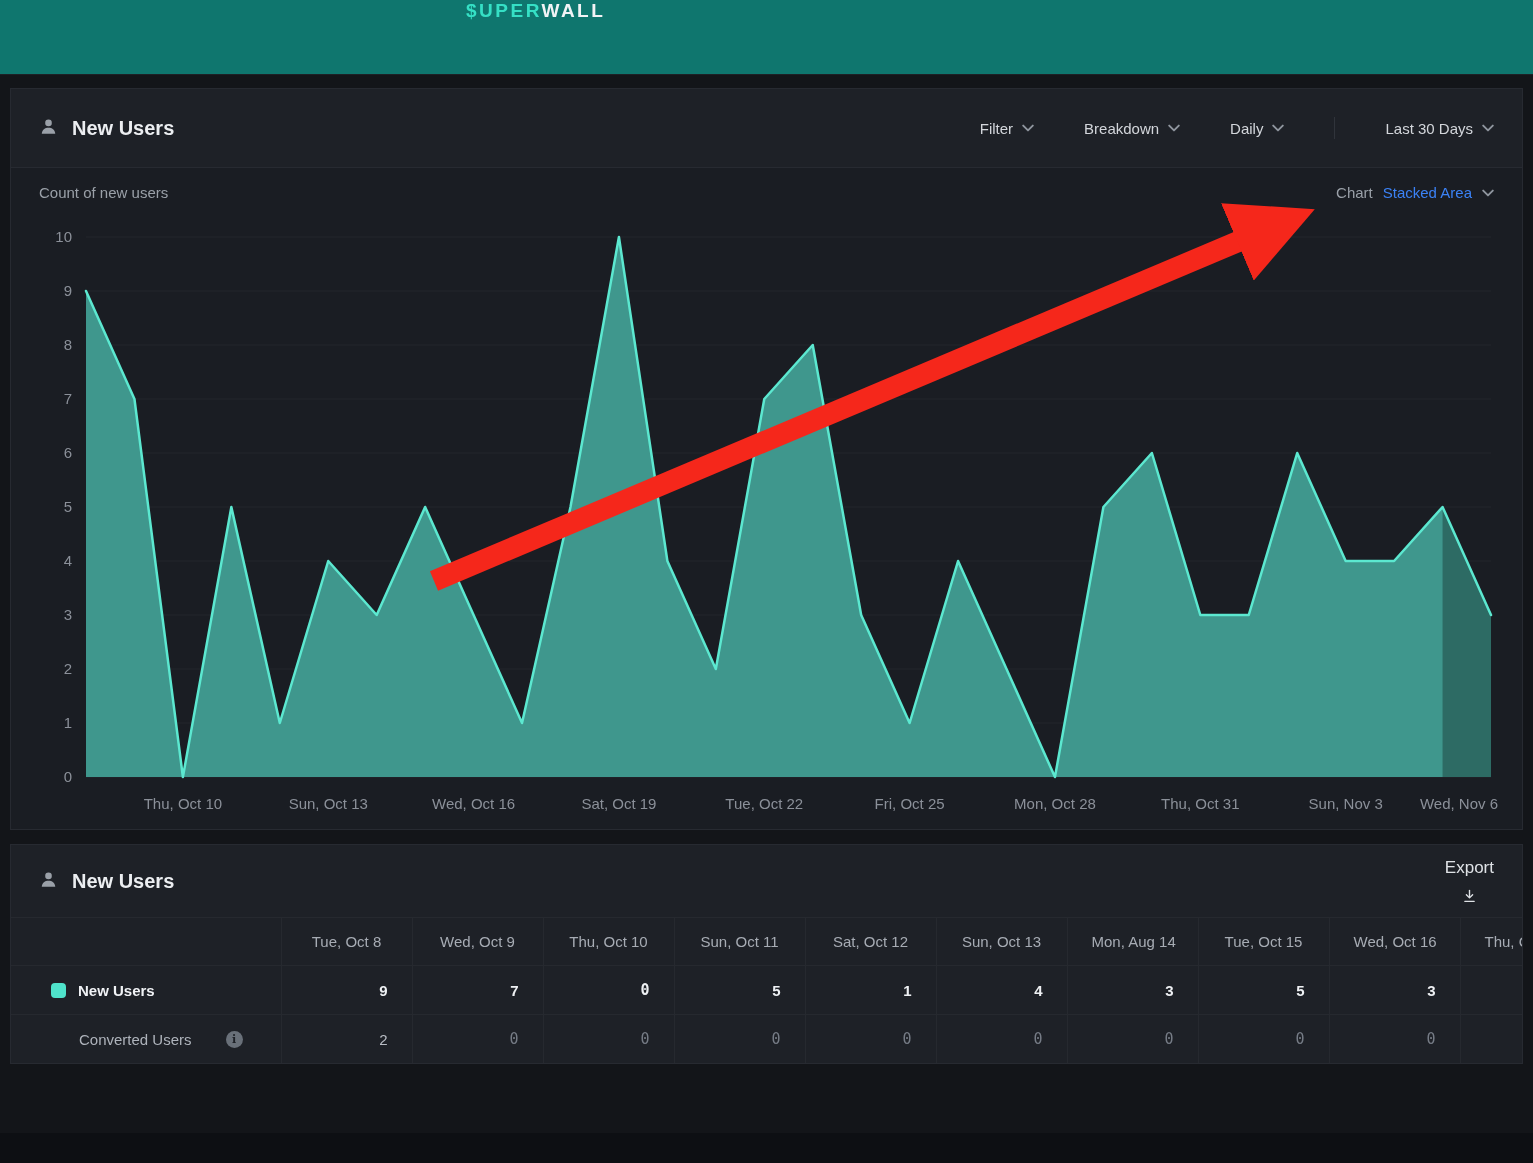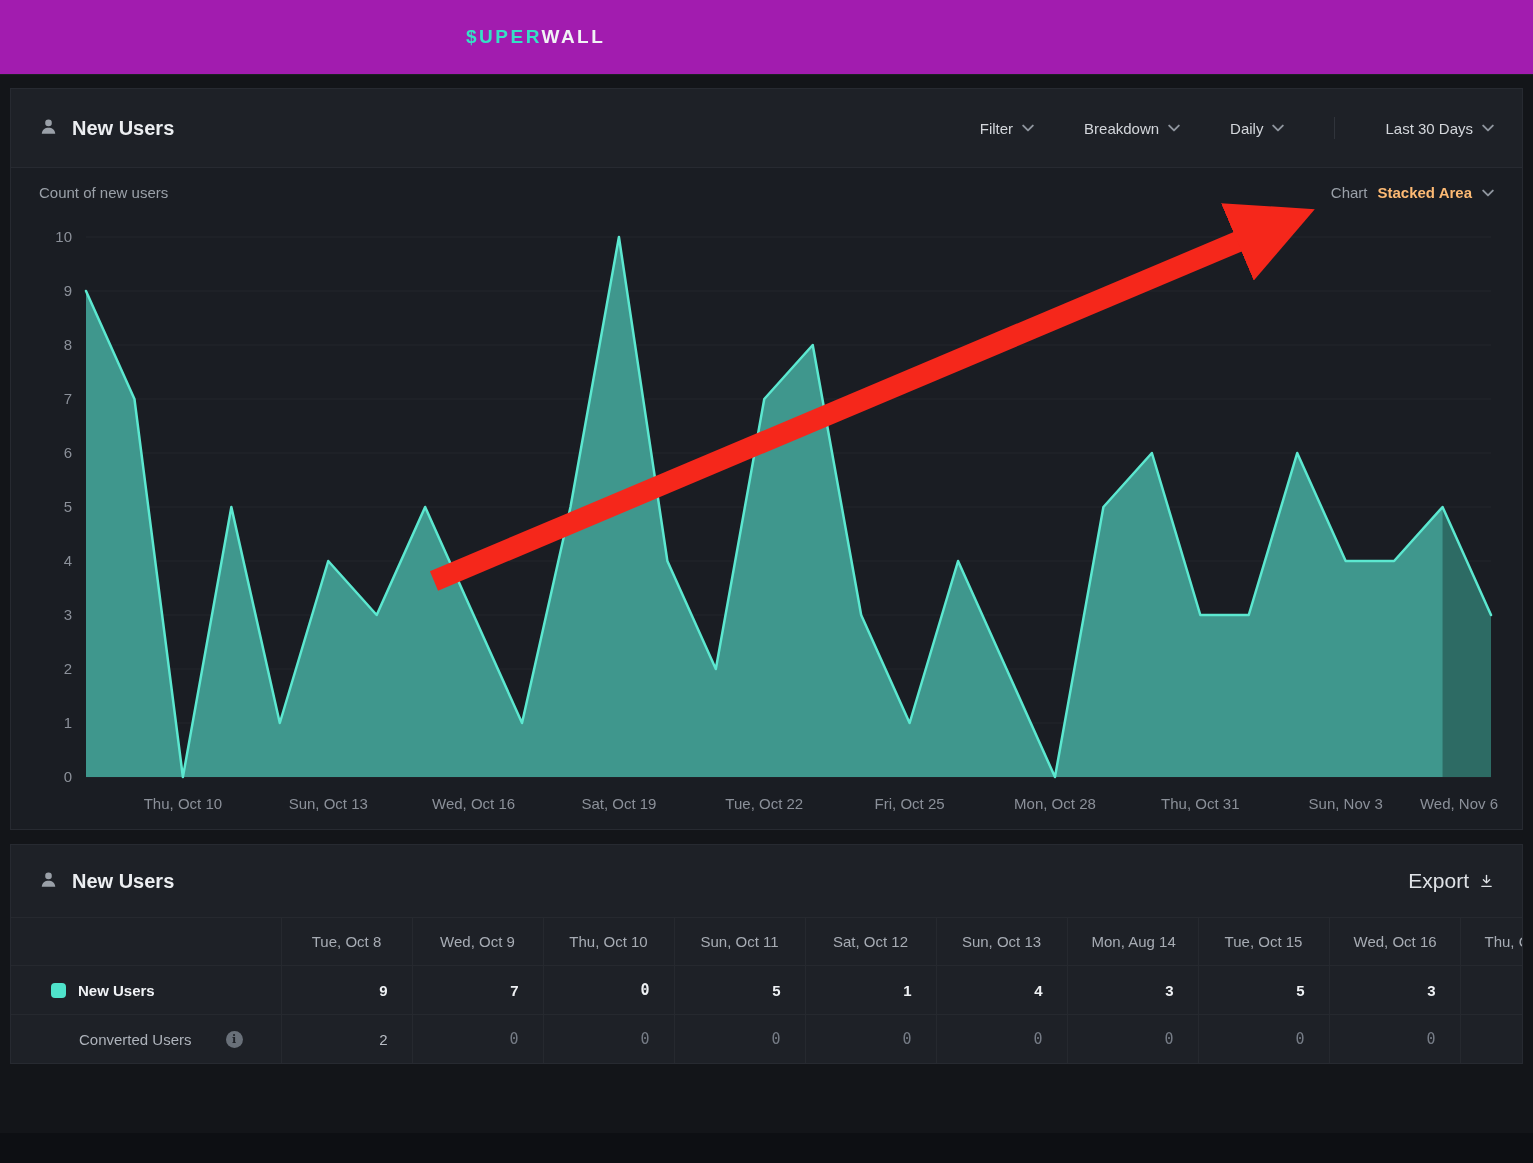--- a/index.html
+++ b/index.html
@@ -6,23 +6,22 @@
   html, body { width: 1533px; height: 1163px; overflow: hidden; }
   body {
     background: #131519;
     font-family: "Liberation Sans", sans-serif;
     color: #e4e7eb;
     position: relative;
   }
   
   .topbar {
     height: 75px;
-    background: #a21caf;
+    background: #0f766e;
     display: flex;
-    align-items: center;
     border-bottom: 1px solid #1d2025;
   }
   .logo {
     margin-left: 466px;
     font-size: 19px;
     font-weight: 800;
     letter-spacing: 2.5px;
     cursor: pointer;
   }
   .logo-teal  { color: #35e0c5; }
@@ -59,21 +58,21 @@
   .chart-section { background: #1a1d23; border-top: 1px solid #272a31; }
   .subtitle-row {
     display: flex;
     justify-content: space-between;
     align-items: center;
     padding: 16px 28px 6px 28px;
   }
   .subtitle { color: #9aa0a8; font-size: 15px; }
   .chart-type { display: flex; align-items: center; gap: 10px; font-size: 15px; cursor: pointer; }
   .chart-type .dim { color: #9aa0a8; }
-  .chart-type .val { color: #fdba74; font-weight: 700; text-align: center; }
+  .chart-type .val { color: #3b82f6; font-weight: 400; text-align: center; }
 
   #chart-svg { display: block; }
   #chart-svg text { font-family: "Liberation Sans", sans-serif; font-size: 15px; fill: #8b9099; }
 
   .arrow-overlay {
     position: absolute;
     left: 0; top: 0;
     pointer-events: none;
   }
 
@@ -115,21 +114,21 @@
     color: #1d2026;
     font-size: 11px;
     font-weight: 700;
     font-family: "DejaVu Serif", serif;
     display: inline-flex;
     align-items: center;
     justify-content: center;
     cursor: pointer;
     flex: 0 0 auto;
   }
-  .export-btn { display: flex; align-items: center; gap: 10px; font-size: 21px; color: #dfe2e6; cursor: pointer; }
+  .export-btn { display: flex; align-items: center; gap: 10px; font-size: 17px; color: #dfe2e6; cursor: pointer; flex-direction: column; }
 
   .footer-strip {
     position: absolute;
     left: 0; bottom: 0;
     width: 100%;
     height: 30px;
     background: #0d0f13;
   }
 </style>
 </head>

